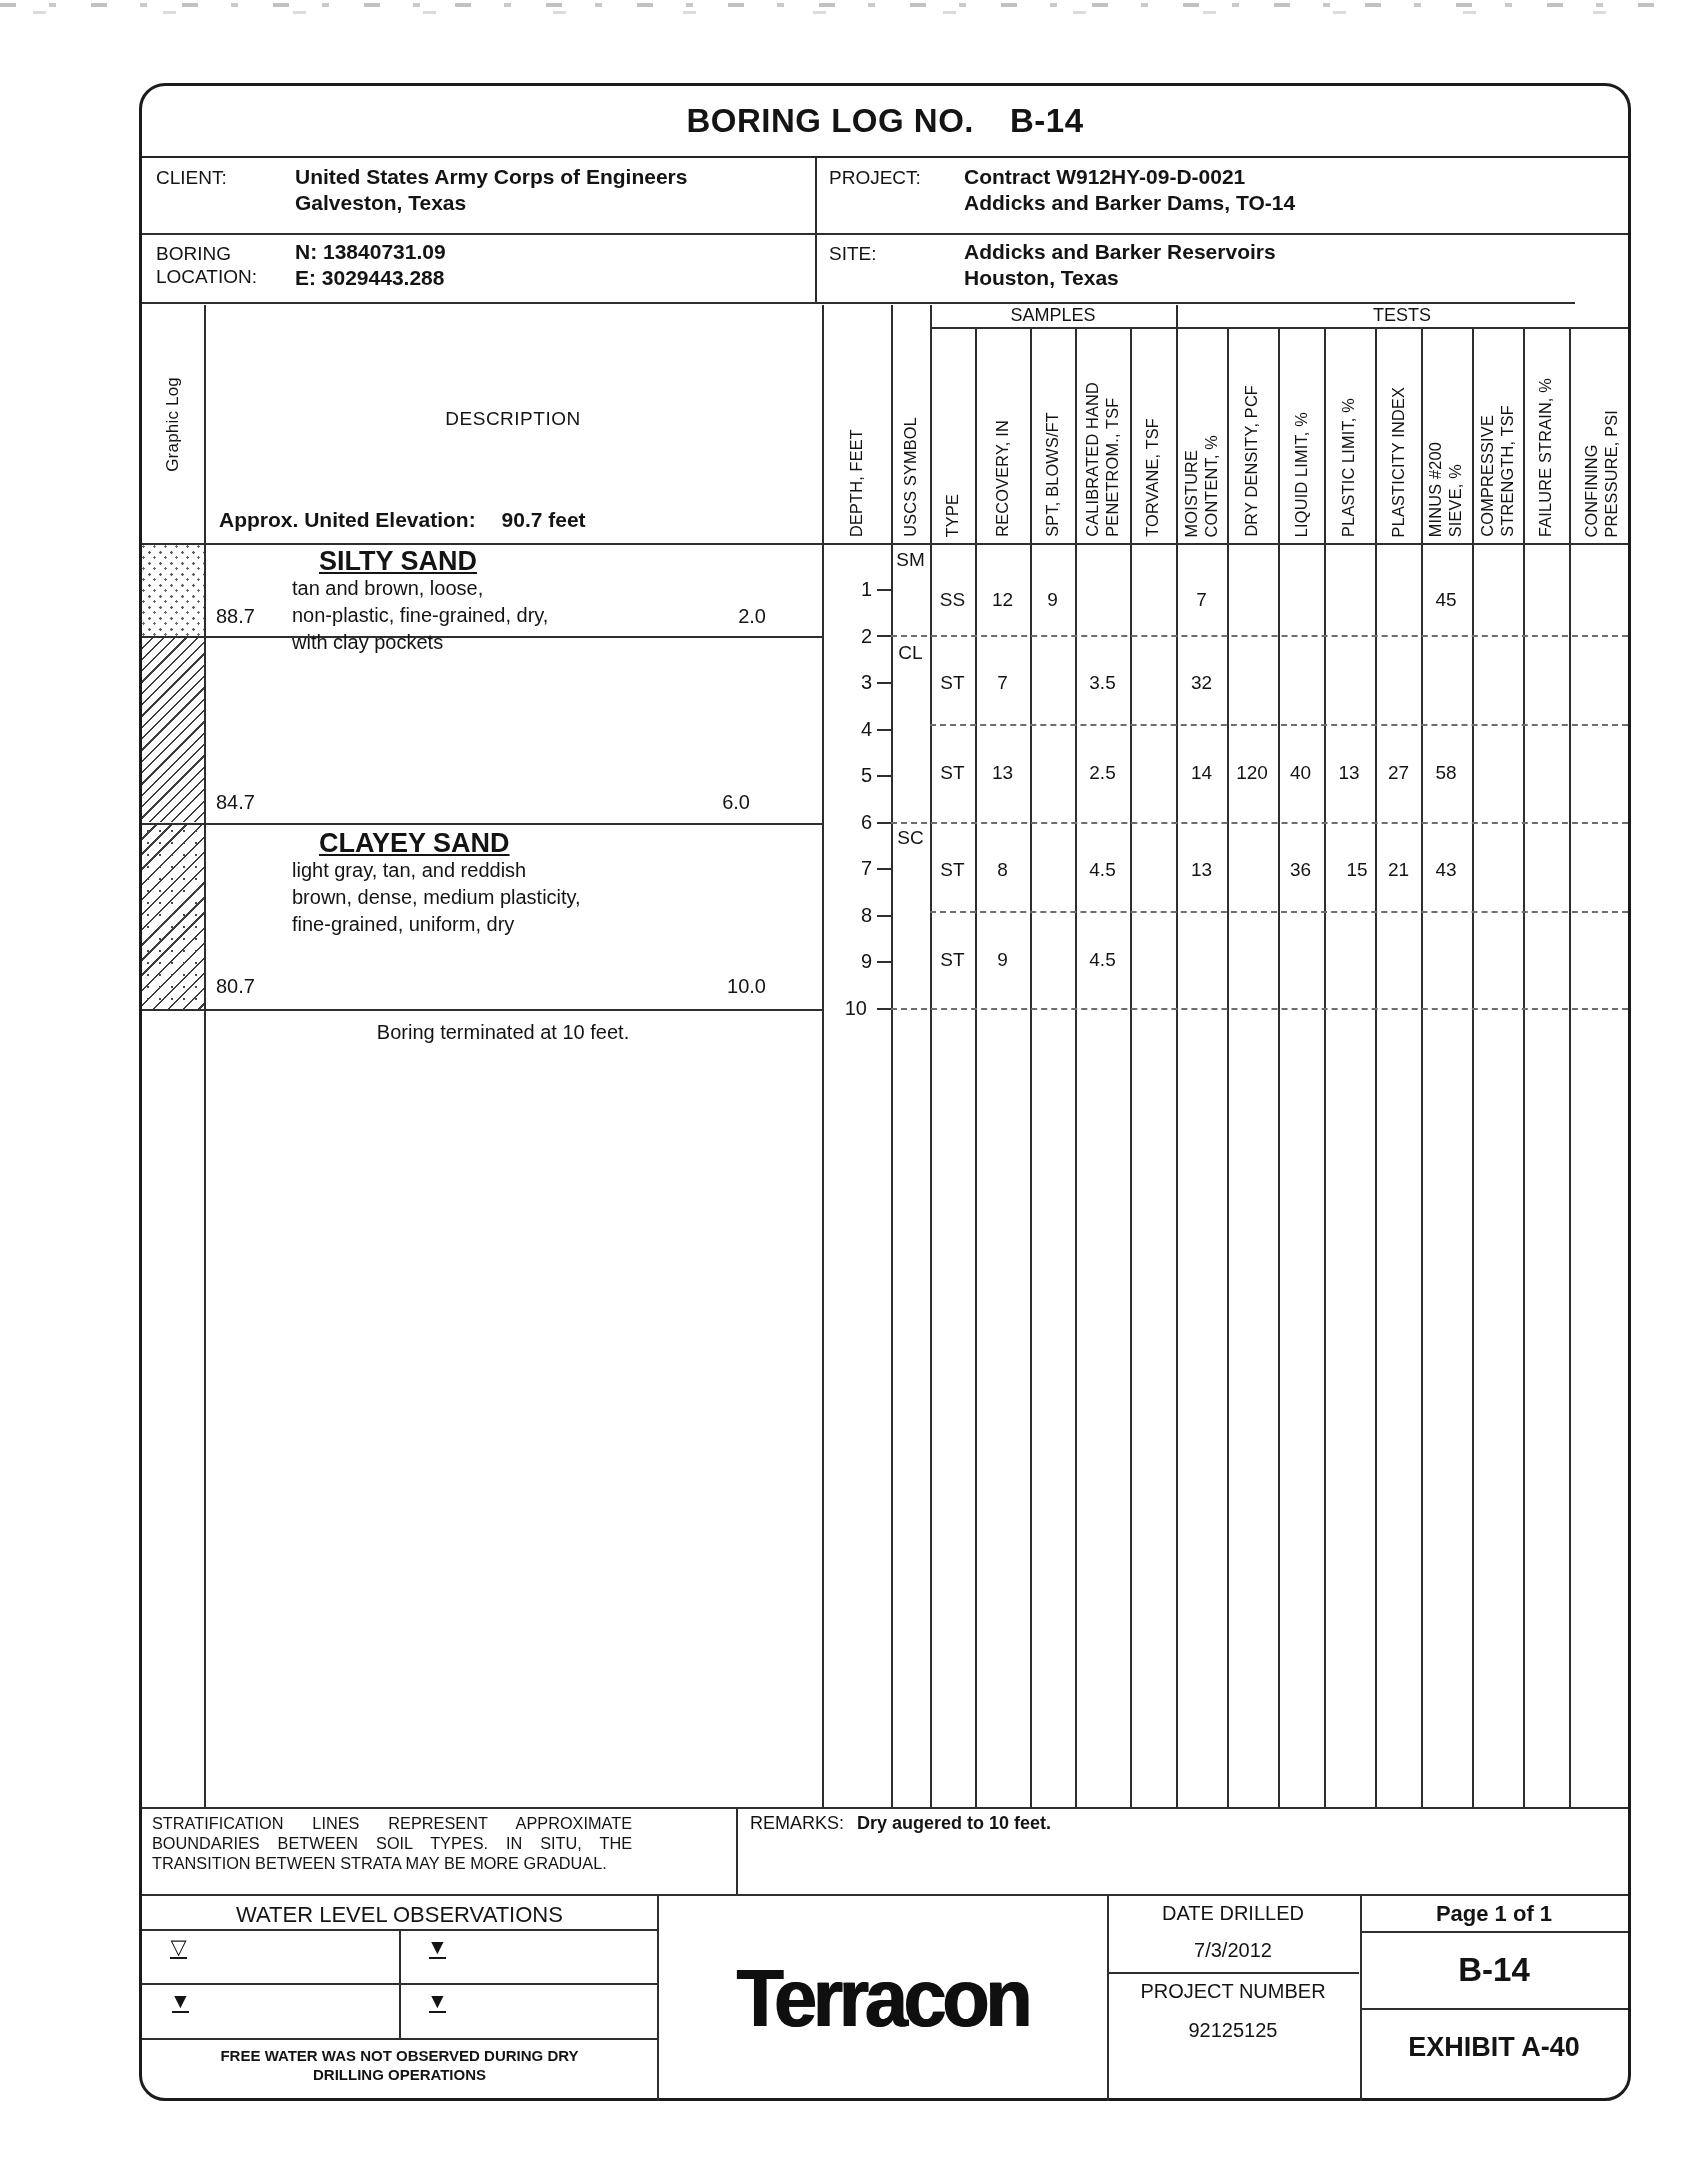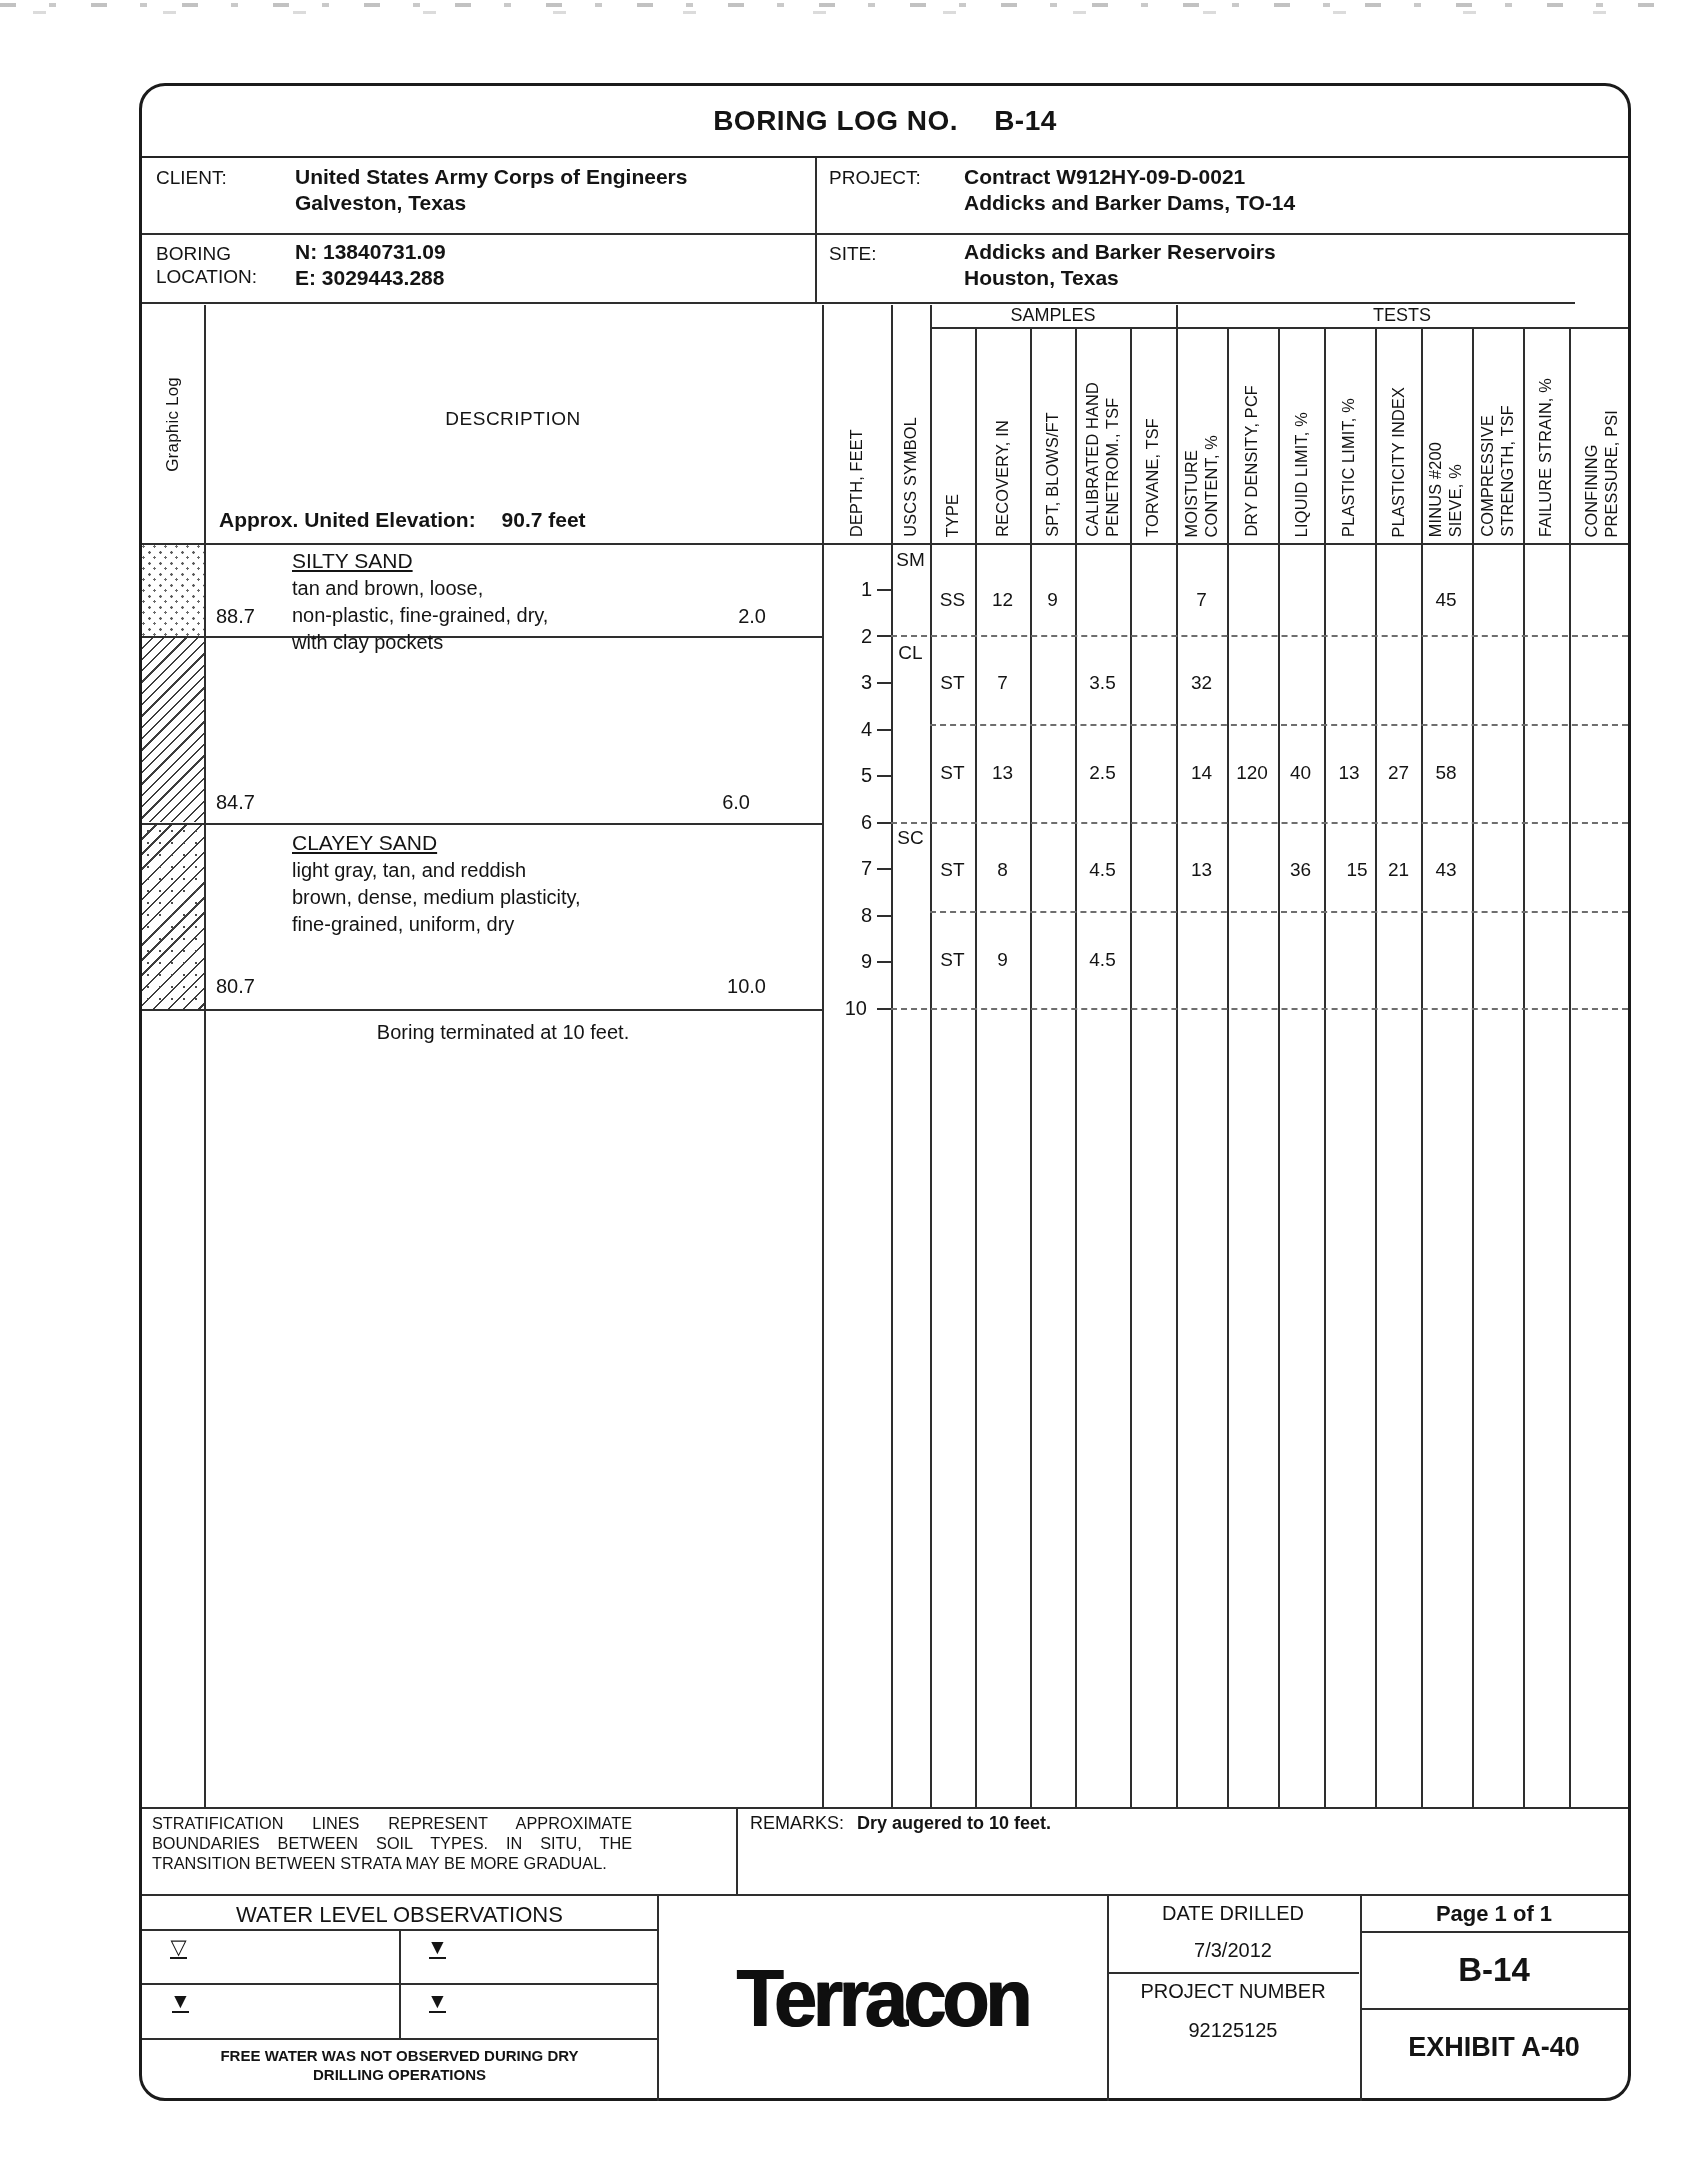--- a/index.html
+++ b/index.html
@@ -17,22 +17,22 @@
   .rt{text-align:right;}
   .vh{position:absolute;display:flex;justify-content:center;align-items:flex-end;
       padding-bottom:7px;box-sizing:border-box;}
   .vh span{writing-mode:vertical-rl;transform:rotate(180deg);white-space:pre-line;
            font-size:16.3px;line-height:1.22;letter-spacing:0.2px;color:#131313;}
   .vh.mid{align-items:center;justify-content:center;padding-bottom:0;}
   .lbl{font-size:19px;line-height:23px;}
   .val{font-size:21px;line-height:26px;font-weight:bold;}
   .title-bar{position:absolute;left:0;top:0;width:100%;height:72px;border-bottom:2px solid #242424;
              display:flex;align-items:center;justify-content:center;gap:36px;
-             font-size:28px;font-weight:bold;letter-spacing:0.5px;box-sizing:border-box;}
-  .desc-title{font-size:21px;font-weight:normal;text-decoration:underline;line-height:28px;}
+             font-size:33px;font-weight:bold;letter-spacing:0.5px;box-sizing:border-box;}
+  .desc-title{font-size:27px;font-weight:bold;text-decoration:underline;line-height:28px;margin-left:27px;}
   .desc-lines{font-size:20px;line-height:27px;}
   .scell{position:absolute;text-align:center;font-size:19px;line-height:26px;height:26px;}
   .elev{position:absolute;font-size:20px;}
   .tickno{position:absolute;font-size:20px;text-align:right;width:50px;}
   .tick{position:absolute;height:2px;width:15px;background:#2e2e2e;}
   .pat-sand{background-color:#fff;
     background-image:radial-gradient(circle,#595959 1.1px,transparent 1.5px),
                      radial-gradient(circle,#6a6a6a 1px,transparent 1.4px);
     background-size:11px 11px,11px 11px;background-position:2px 2px,7px 7px;}
   .pat-clay{background:repeating-linear-gradient(135deg,transparent 0 6.4px,#3d3d3d 6.4px 8px);}

